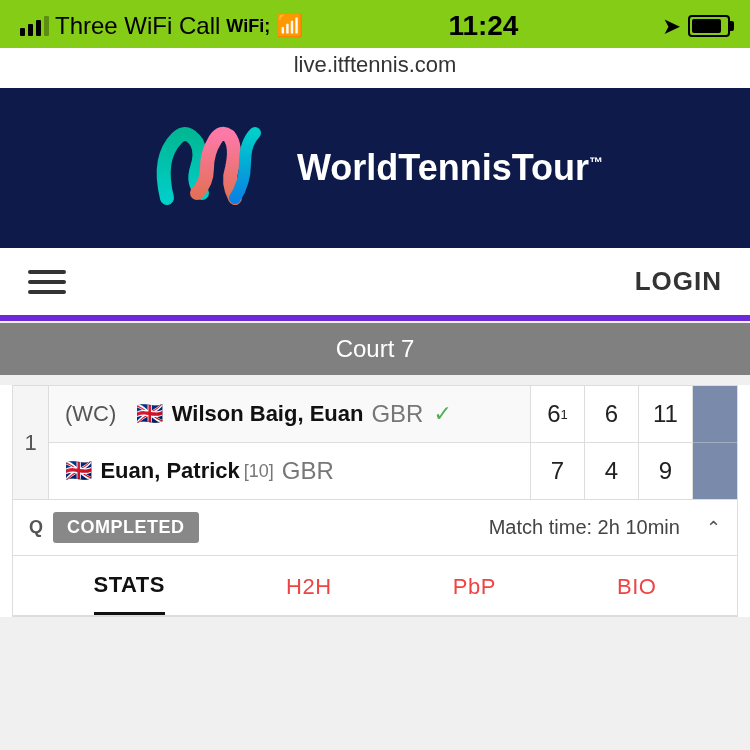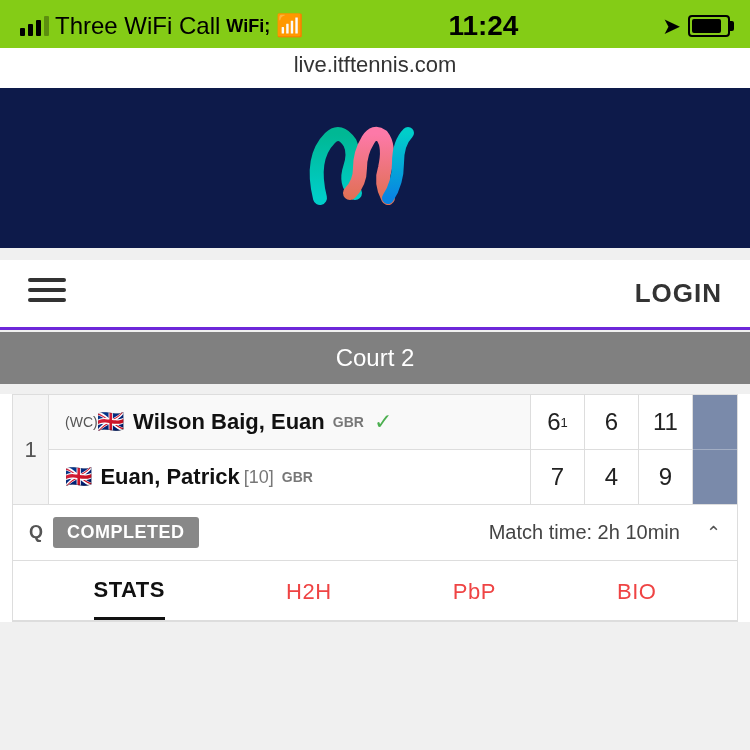--- a/index.html
+++ b/index.html
@@ -61,24 +61,23 @@
     .logo-itf { font-size: 20px; font-weight: 400; letter-spacing: 1px; }
     .logo-itf sup { font-size: 12px; }
     .logo-wtt { font-size: 36px; font-weight: 700; line-height: 1.1; }
     .logo-tm { font-size: 14px; vertical-align: super; }
 
     
     .nav-bar {
       background: white;
       display: flex;
       justify-content: space-between;
-      align-items: flex-start;
+      align-items: center;
       padding: 18px 28px;
-      border-bottom: 3px solid #6d28d9;
-      margin-top: 12px;
+      border-bottom: 6px solid #6d28d9;
     }
     .hamburger { display: flex; flex-direction: column; gap: 6px; cursor: pointer; }
     .hamburger span { display: block; width: 38px; height: 4px; background: #333; border-radius: 2px; }
     .login-btn { font-size: 26px; font-weight: 600; color: #333; letter-spacing: 1px; }
 
     
     .court-header {
       background: #808080;
       text-align: center;
       padding: 12px;
@@ -127,23 +126,23 @@
     }
     .player-row:first-child {
       border-bottom: 1px solid #ddd;
       background: #f9f9f9;
     }
     .player-row:last-child {
       background: white;
     }
 
     .flag { font-size: 22px; margin-right: 8px; }
-    .player-tag { color: #555; font-size: 14px; margin-right: 0; }
+    .player-tag { color: #555; font-size: 22px; margin-right: 20px; }
     .player-name { font-weight: 700; font-size: 22px; color: #111; }
-    .player-nat { font-size: 14px; color: #777; margin-left: 8px; font-weight: bold; }
+    .player-nat { font-size: 24px; color: #777; margin-left: 8px; }
     .player-seed { font-size: 18px; color: #777; margin-left: 4px; }
     .winner-check { color: #4caf50; margin-left: 10px; font-size: 22px; }
 
     
     .score-cols {
       display: flex;
     }
     .score-col {
       width: 54px;
       border-right: 1px solid #ddd;
@@ -291,34 +290,37 @@
           <stop offset="0%" stop-color="#fd79a8"></stop>
           <stop offset="100%" stop-color="#e17055"></stop>
         </linearGradient>
         <linearGradient id="tealGrad" x1="0" y1="0" x2="0" y2="1">
           <stop offset="0%" stop-color="#00cec9"></stop>
           <stop offset="100%" stop-color="#0984e3"></stop>
         </linearGradient>
       </defs>
     </svg>
     <div class="logo-text">
+      <div class="logo-wtt">
+        WorldTennisTour<span class="logo-tm">™</span>
+      </div>
     </div>
   </div>
 </div>
 
 <div class="nav-bar">
   <div class="hamburger">
     <span></span>
     <span></span>
     <span></span>
   </div>
   <button class="login-btn" style="background:none;border:none;cursor:pointer;font-family:inherit;">LOGIN</button>
 </div>
 
-<div class="court-header">Court 2</div>
+<div class="court-header">Court 7</div>
 
 <div class="match-container">
 
   <div class="match-rows">
 
     <div class="match-number">1</div>
 
     <div class="players-section">
 
       <div class="player-row">

